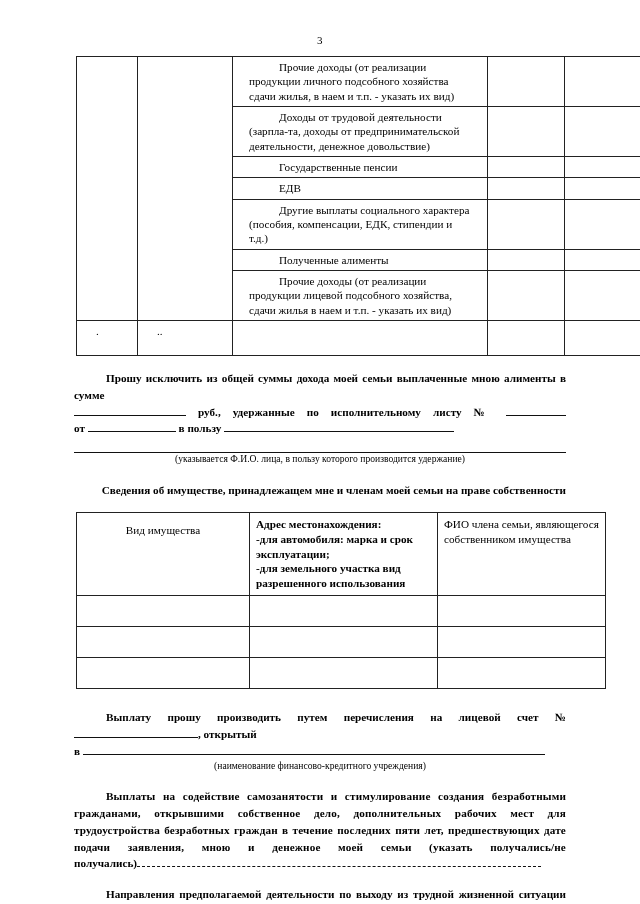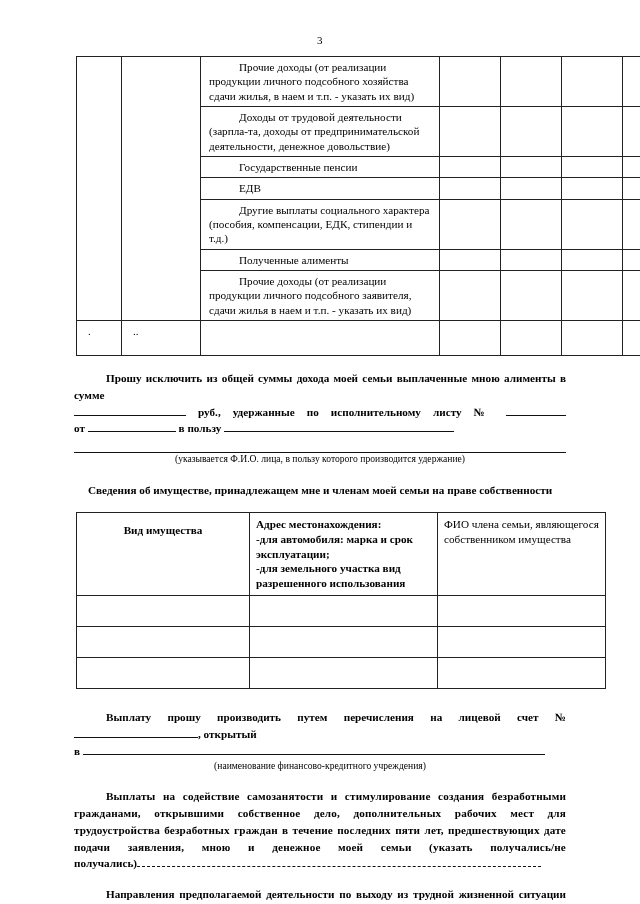--- a/index.html
+++ b/index.html
@@ -33,21 +33,21 @@
   
   .income-table {
     border-collapse: collapse;
     width: 490px;
     margin-left: 76px;
     table-layout: fixed;
   }
   .income-table td {
     border: 1px solid #222222;
     vertical-align: top;
-    padding: 3px 8px;
+    padding: 3px 16px;
     font-size: 11.2px;
     line-height: 1.28;
   }
   .col-a { width: 28px; }
   .col-b { width: 62px; }
   .col-c { width: 222px; }
   .col-d, .col-e, .col-f, .col-g { width: 44px; }
 
   .cell-text {
     text-indent: 30px;
@@ -105,21 +105,21 @@
     width: 100%;
     height: 7px;
   }
   .caption {
     font-size: 9.6px;
     text-align: center;
     line-height: 1.3;
   }
   .section-title {
     font-size: 11.2px;
-    text-align: left;
+    text-align: right;
     padding-left: 14px;
   }
 
   
   .prop-table {
     border-collapse: collapse;
     width: 490px;
     margin-left: 76px;
     table-layout: fixed;
   }
@@ -128,21 +128,20 @@
     vertical-align: top;
     padding: 4px 6px;
     font-size: 11.2px;
     line-height: 1.3;
   }
   .prop-col-1 { width: 160px; }
   .prop-col-2 { width: 175px; font-weight: bold; }
   .prop-col-3 { width: 155px; }
   .prop-head-center {
     text-align: center;
-    font-weight: bold;
   }
   .prop-row-empty td {
     height: 22px;
   }
 
   .dash-rule {
     display: inline-block;
     border-bottom: 1px dashed #111111;
     height: 10px;
     vertical-align: baseline;
@@ -195,21 +194,21 @@
         <td></td>
       </tr>
       <tr>
         <td class="col-c cell-center">Полученные алименты</td>
         <td></td>
         <td></td>
         <td></td>
         <td></td>
       </tr>
       <tr>
-        <td class="col-c cell-text">Прочие доходы (от реализации продукции личного подсобного заявителя, сдачи жилья в наем и т.п. - указать их вид)</td>
+        <td class="col-c cell-text">Прочие доходы (от реализации продукции лицевой подсобного хозяйства, сдачи жилья в наем и т.п. - указать их вид)</td>
         <td></td>
         <td></td>
         <td></td>
         <td></td>
       </tr>
       <tr>
         <td class="col-a" style="height:28px"><span class="tiny-mark">.</span></td>
         <td class="col-b"><span class="tiny-mark">..</span></td>
         <td class="col-c"></td>
         <td></td>

